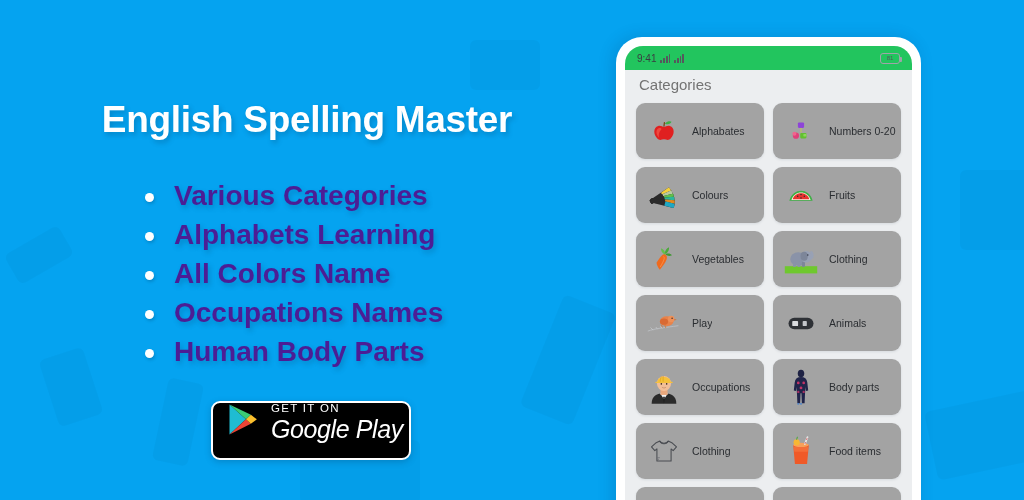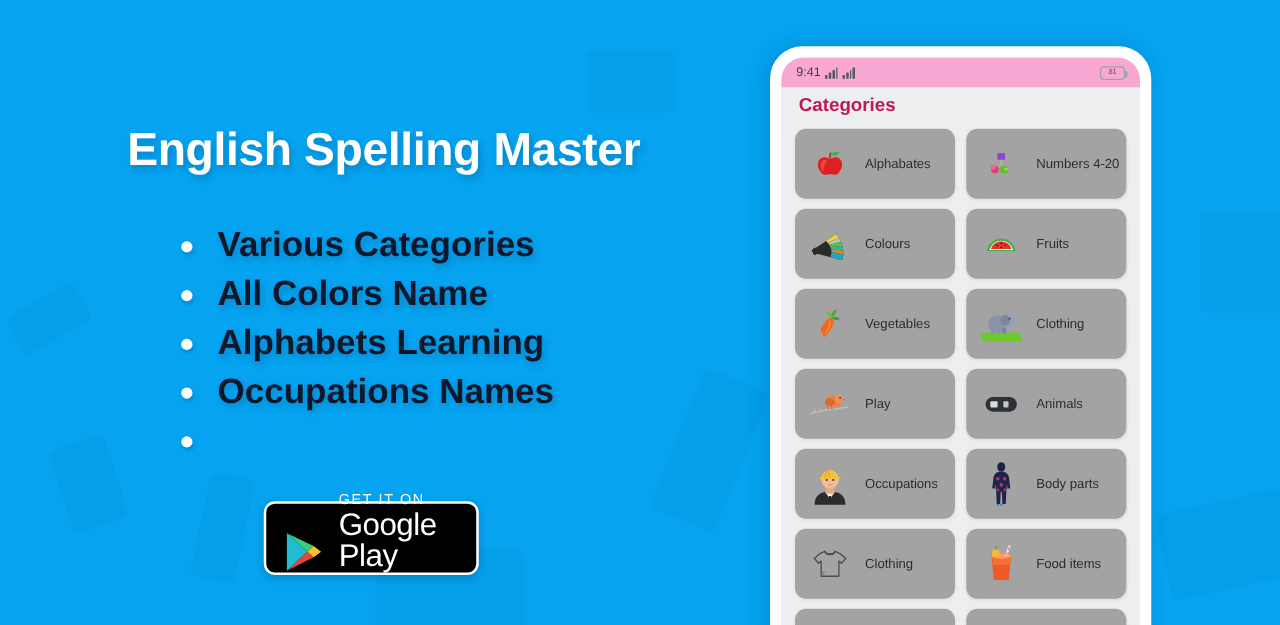--- a/index.html
+++ b/index.html
@@ -60,21 +60,21 @@
   }
 
   #feature-list {
     position: absolute;
     left: 138px;
     top: 162px;
     list-style: none;
   }
   #feature-list li {
     position: relative;
-    color: #0f172a;
+    color: #4c1d95;
     font-size: 28px;
     font-weight: bold;
     line-height: 39px;
     padding-left: 36px;
     white-space: nowrap;
     text-shadow: 2px 3px 5px rgba(0, 60, 100, 0.25);
   }
   #feature-list li .bullet-dot {
     position: absolute;
     left: 7px;
@@ -84,43 +84,44 @@
     border-radius: 50%;
     background: #ffffff;
     box-shadow: 1px 2px 3px rgba(0, 60, 100, 0.25);
   }
 
   
   #google-play-badge {
     position: absolute;
     left: 211px;
     top: 387px;
-    width: 172px;
+    width: 200px;
     height: 59px;
     background: #000000;
     border: 2px solid #ffffff;
     border-radius: 9px;
     display: flex;
-    align-items: flex-end;
+    align-items: flex-start;
     padding-left: 15px;
     box-shadow: 0 2px 6px rgba(0, 50, 90, 0.25);
     cursor: pointer;
   }
   #gp-logo { width: 30px; height: 33px; flex: 0 0 auto; }
   #gp-text { margin-left: 13px; color: #ffffff; line-height: 1; }
   #gp-get-it-on {
     font-size: 11.5px;
     letter-spacing: 1.3px;
     display: block;
     margin-bottom: 2px;
   }
   #gp-wordmark {
     font-size: 25px;
     letter-spacing: -0.4px;
     display: block;
+    font-style: italic;
   }
 
   
   #phone-mockup {
     position: absolute;
     left: 616px;
     top: 37px;
     width: 305px;
     height: 478px;
     background: #ffffff;
@@ -141,21 +142,21 @@
     overflow: hidden;
   }
 
   
   #status-bar {
     height: 24px;
     padding: 0 12px;
     display: flex;
     align-items: center;
     justify-content: space-between;
-    background: #f9a8d4;
+    background: #22c55e;
     gap: 40px;
   }
   #status-left { display: flex; align-items: center; gap: 4px; }
   #status-time { font-size: 10px; color: #3a3d41; font-weight: normal; }
   .signal-icon { display: flex; align-items: flex-end; gap: 1px; height: 9px; }
   .signal-icon i {
     display: block;
     width: 1.7px;
     background: #55585c;
     border-radius: 0.5px;
@@ -185,22 +186,22 @@
   #battery-level {
     font-size: 6px;
     color: #55585c;
     line-height: 1;
     letter-spacing: -0.2px;
   }
 
   
   #screen-title {
     font-size: 15px;
-    font-weight: bold;
-    color: #be185d;
+    font-weight: normal;
+    color: #737373;
     padding: 6px 14px 10px;
     background: #eceef0;
   }
 
   
   #category-grid {
     padding: 0 11px;
     display: grid;
     grid-template-columns: 1fr 1fr;
     gap: 8px 9px;
@@ -253,32 +254,33 @@
 
   <div id="promo-title">English Spelling Master</div>
 
   <ul id="feature-list">
     <li>
       <span class="bullet-dot"></span>
       <span>Various Categories</span>
     </li>
     <li>
       <span class="bullet-dot"></span>
-      <span>All Colors Name</span>
+      <span>Alphabets Learning</span>
     </li>
     <li>
       <span class="bullet-dot"></span>
-      <span>Alphabets Learning</span>
+      <span>All Colors Name</span>
     </li>
     <li>
       <span class="bullet-dot"></span>
       <span>Occupations Names</span>
     </li>
     <li>
       <span class="bullet-dot"></span>
+      <span>Human Body Parts</span>
     </li>
   </ul>
 
   <div id="google-play-badge">
     <svg id="gp-logo" viewBox="0 0 40 44">
       <path d="M2 2 L24 21.8 L2 42 Z" fill="#1FBCD2"></path>
       <path d="M2 2 L24 21.8 L30.5 15.8 Z" fill="#3BCC75"></path>
       <path d="M2 42 L24 21.8 L30.5 27.8 Z" fill="#EB4335"></path>
       <path d="M30.5 15.8 L38.5 21.8 L30.5 27.8 L24 21.8 Z" fill="#FBC02D"></path>
     </svg>
@@ -334,21 +336,21 @@
         <span class="cat-icon">
           <svg viewBox="0 0 36 36" width="28" height="28">
             <rect x="14" y="7" width="8" height="7" rx="1.4" fill="#8E44D8"></rect>
             <path d="M18 14 L18 20" stroke="#C9C94A" stroke-width="1.2"></path>
             <circle cx="11.5" cy="24" r="4" fill="#E0407A"></circle>
             <circle cx="9.5" cy="21.5" r="2.6" fill="#F0658E"></circle>
             <rect x="17" y="20.5" width="8" height="7" rx="1.4" fill="#62C030"></rect>
             <rect x="21" y="22" width="4" height="3" rx="0.8" fill="#8BD85A"></rect>
           </svg>
         </span>
-        <span class="cat-label">Numbers 4-20</span>
+        <span class="cat-label">Numbers 0-20</span>
       </div>
 
       <div class="category-card">
         <span class="cat-icon">
           <svg viewBox="0 0 38 34" width="34" height="30">
             <g transform="translate(4,3)">
               <g transform="rotate(-34 3 22)">
                   <rect x="0" y="18" width="27" height="5" rx="0.6" fill="#2B2B2B"></rect>
                   <rect x="16" y="18" width="11" height="5" rx="0.6" fill="#F5D13B"></rect>
                 </g>

